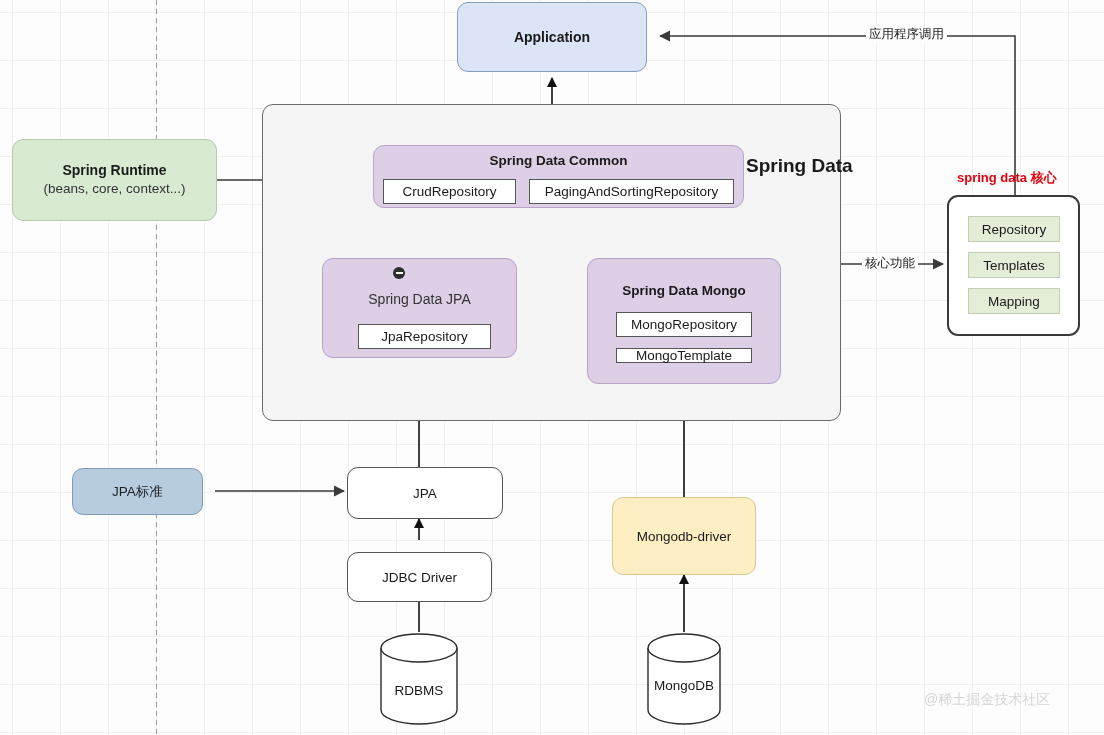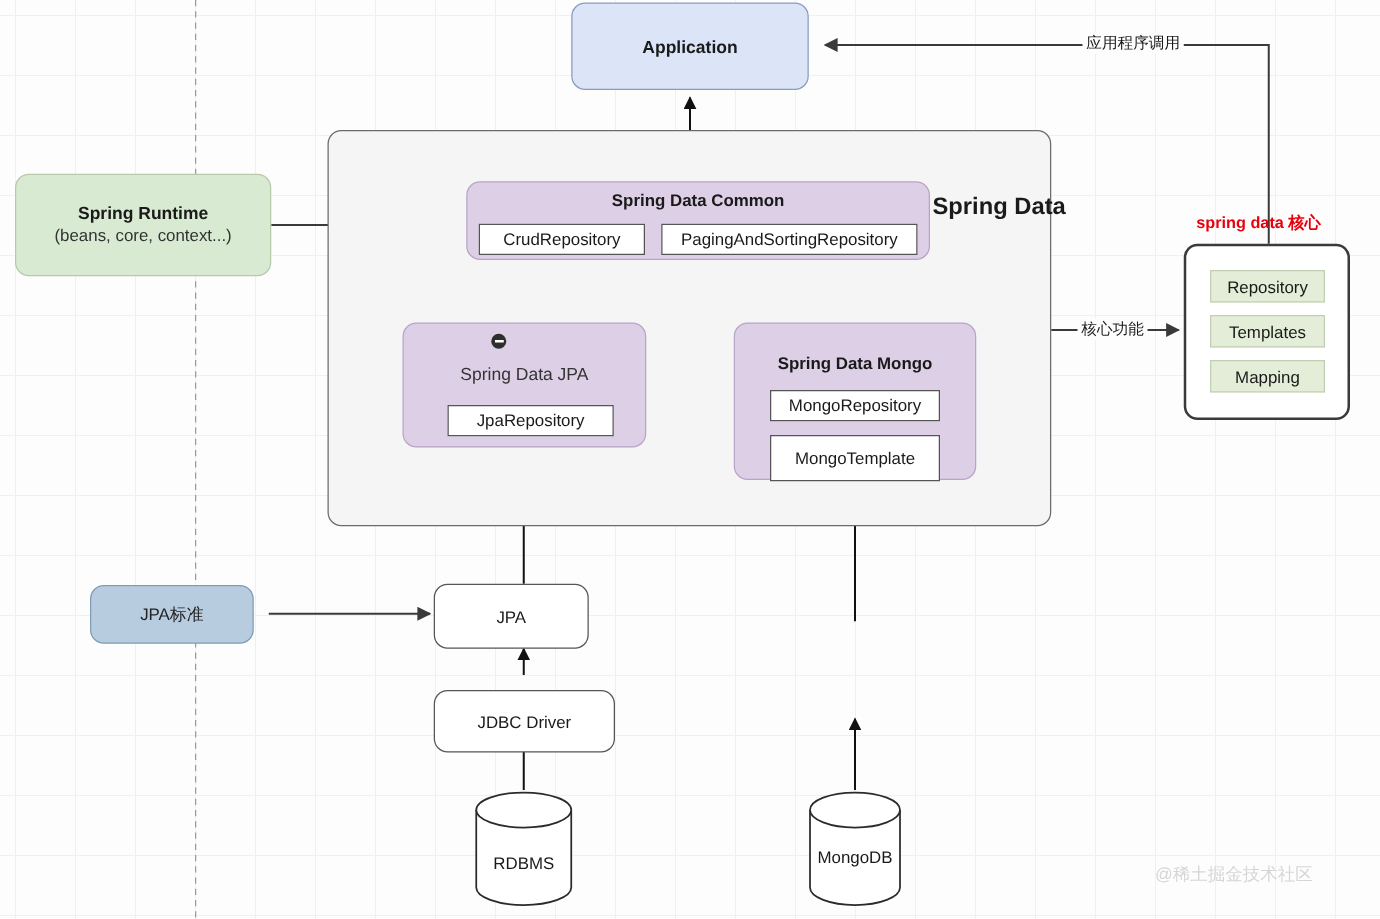--- a/index.html
+++ b/index.html
@@ -300,45 +300,48 @@
   <div class="node purple-box" style="left:322px; top:258px; width:195px; height:100px;">
     <div class="module-title regular" style="margin-top:32px;">Spring Data JPA</div>
   </div>
   <div class="collapse-icon" style="left:393px; top:267px;"></div>
   <div class="chip" style="left:358px; top:324px; width:133px; height:25px;">JpaRepository</div>
 
   <div class="node purple-box" style="left:587px; top:258px; width:194px; height:126px;">
     <div class="module-title" style="margin-top:24px;">Spring Data Mongo</div>
   </div>
   <div class="chip" style="left:616px; top:312px; width:136px; height:25px;">MongoRepository</div>
-  <div class="chip" style="left:616px; top:348px; width:136px; height:37px;">MongoTemplate</div>
+  <div class="chip" style="left:616px; top:348px; width:136px; height:15px;">MongoTemplate</div>
 
   <div class="node green-box" style="left:12px; top:139px; width:205px; height:82px;">
     <span class="l1">Spring Runtime</span>
     <span class="l2">(beans, core, context...)</span>
   </div>
 
   <div class="core-title" style="left:957px; top:169px;">spring data 核心</div>
   <div class="node core-box" style="left:947px; top:195px; width:133px; height:141px;"></div>
   <div class="core-chip" style="left:968px; top:216px; width:92px; height:26px;">Repository</div>
   <div class="core-chip" style="left:968px; top:252px; width:92px; height:26px;">Templates</div>
   <div class="core-chip" style="left:968px; top:288px; width:92px; height:26px;">Mapping</div>
 
   <div class="node steel-box" style="left:72px; top:468px; width:131px; height:47px;">
     <span>JPA标准</span>
   </div>
 
-  <div class="node white-box" style="left:347px; top:467px; width:124px; height:52px;">
+  <div class="node white-box" style="left:347px; top:467px; width:156px; height:52px;">
     <span>JPA</span>
   </div>
 
   <div class="node white-box" style="left:347px; top:552px; width:145px; height:50px;">
     <span>JDBC Driver</span>
   </div>
 
+  <div class="node yellow-box" style="left:612px; top:497px; width:144px; height:78px;">
+    <span>Mongodb-driver</span>
+  </div>
 
   <div class="cyl-label" style="left:381px; top:683px; width:76px;">RDBMS</div>
   <div class="cyl-label" style="left:648px; top:678px; width:72px;">MongoDB</div>
 
   <div class="edge-label" style="left:866px; top:26px;">应用程序调用</div>
   <div class="edge-label" style="left:862px; top:255px;">核心功能</div>
 
   <div class="watermark" style="left:924px; top:691px;">@稀土掘金技术社区</div>
 
 </div>

